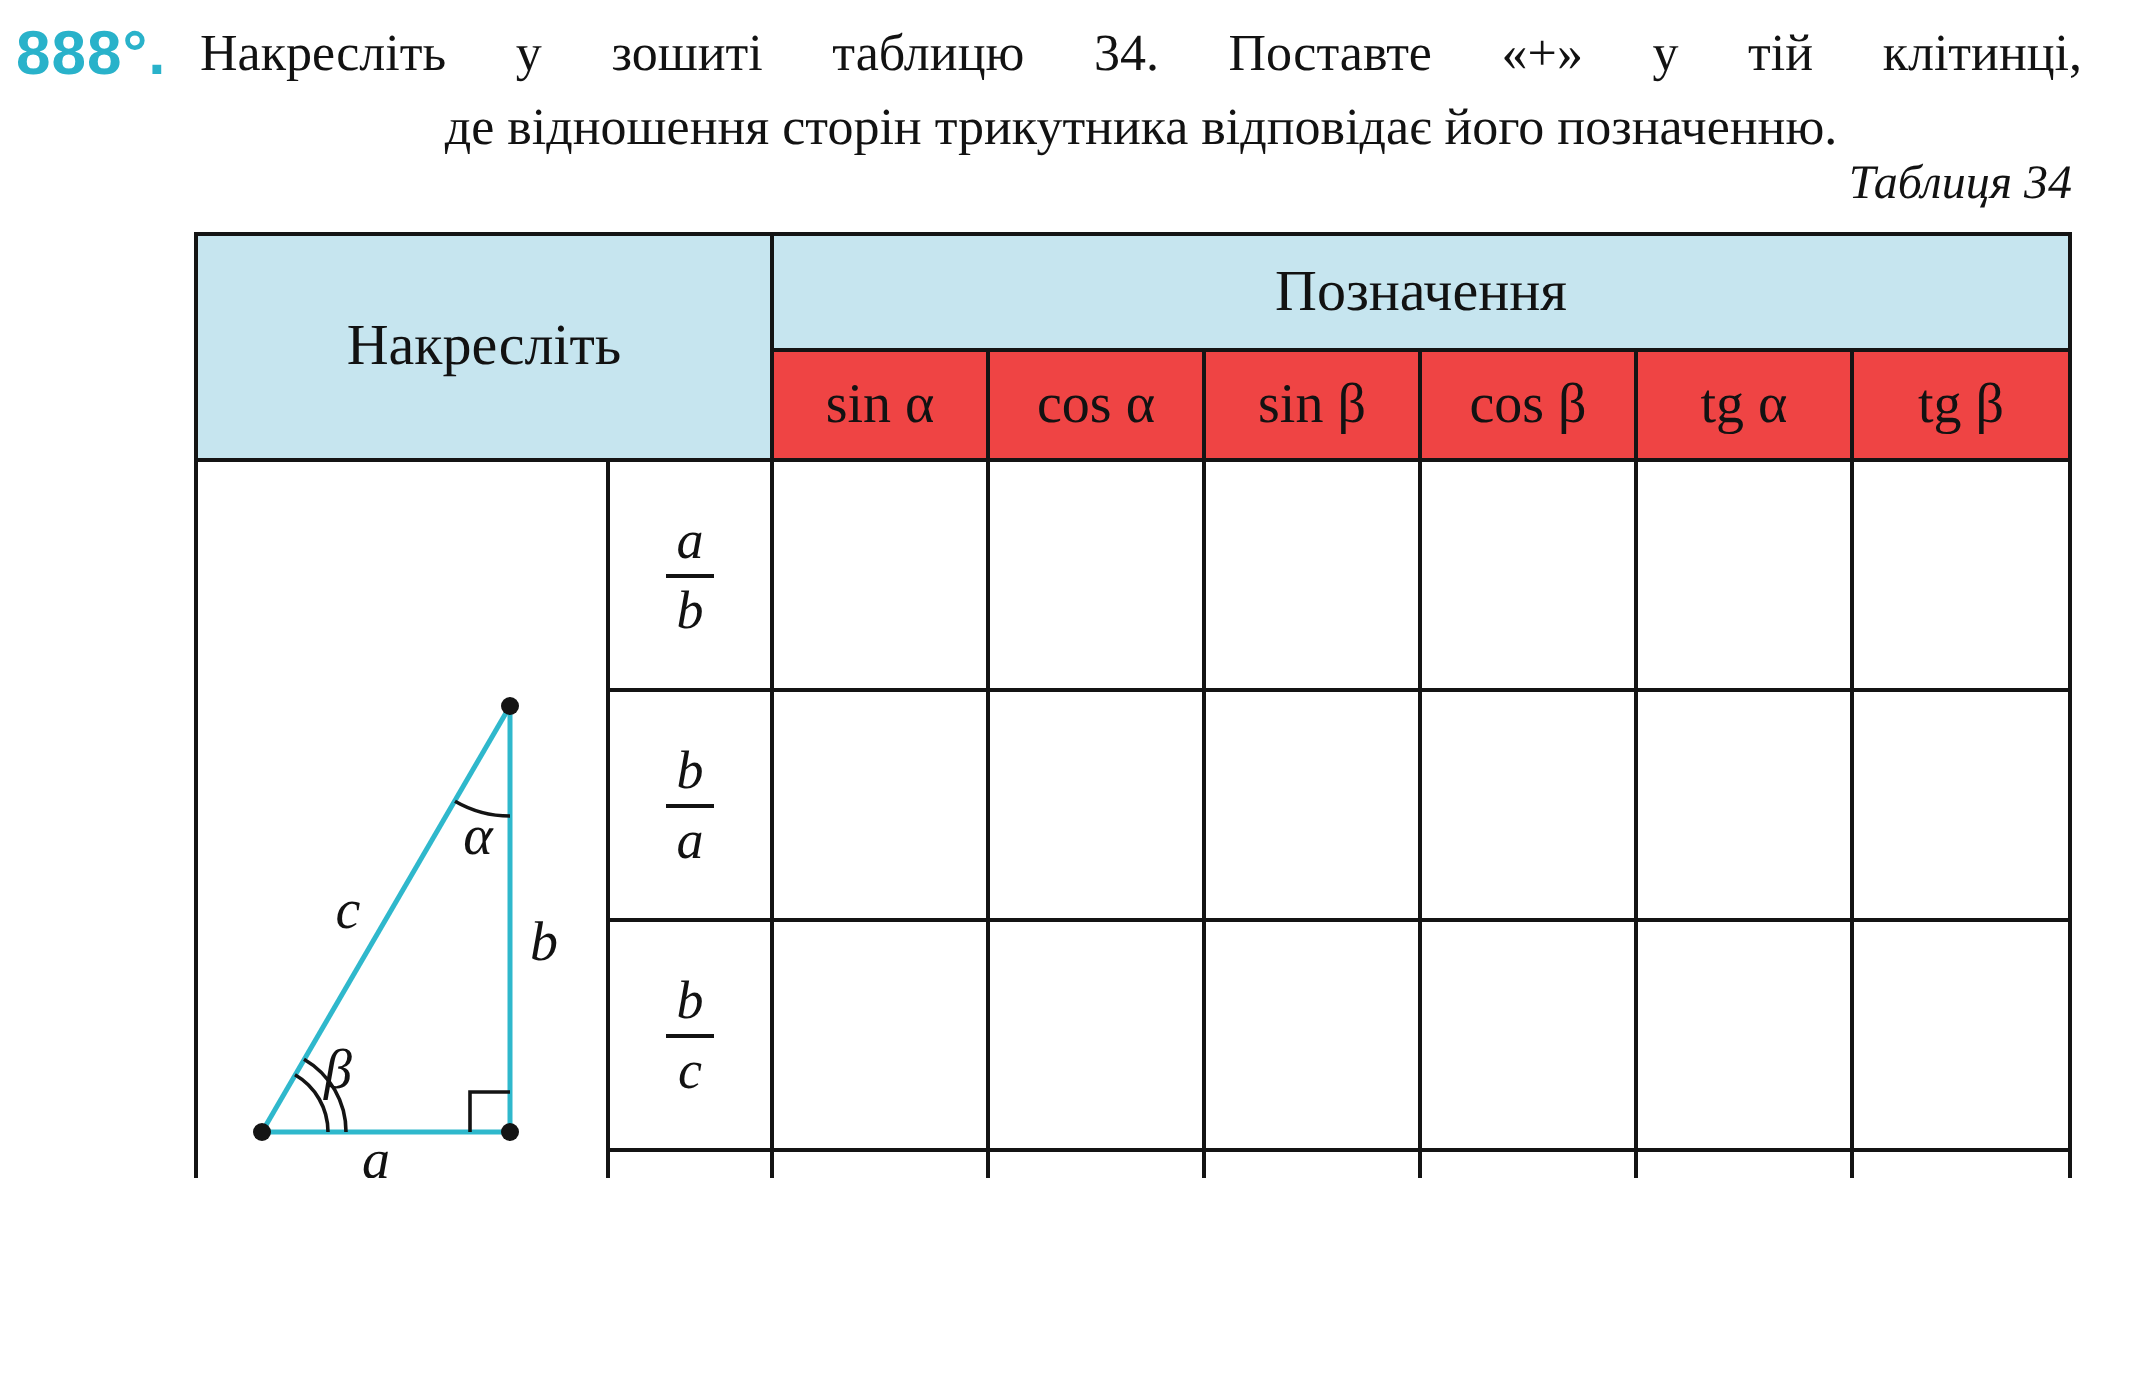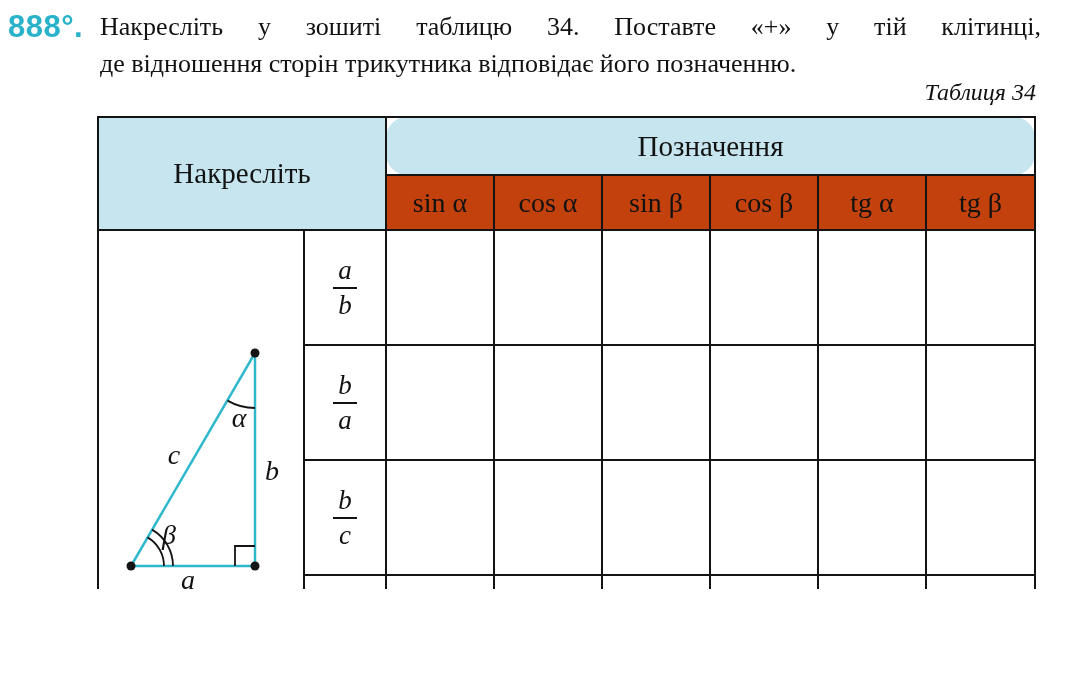--- a/index.html
+++ b/index.html
@@ -20,21 +20,21 @@
     font-weight:bold;
     font-size:31px;
     letter-spacing:0.5px;
     color:#29b2ca;
   }
   .problem-text {
     position:absolute; left:100px; top:8px; width:941px;
     font-size:26px; line-height:37px;
   }
   .problem-line-1 { text-align:justify; text-align-last:justify; }
-  .problem-line-2 { text-align:left; }
+  .problem-line-2 { text-align:center; }
   .table-caption {
     position:absolute; top:79px; right:41px;
     font-style:italic;
     font-size:24px;
   }
   
   table.ratios {
     position:absolute; left:97px; top:116px;
     border-collapse:collapse;
     table-layout:fixed;
@@ -43,23 +43,23 @@
     border:2px solid #141414;
     font-weight:normal;
     text-align:center;
     vertical-align:middle;
     padding:0;
   }
   th.hdr-relation, th.hdr-designation {
     background:#c6e5ef;
     font-size:29px;
   }
-  th.hdr-designation { height:58px;border-radius:21px; }
+  th.hdr-designation { height:58px; }
   th.col-hdr {
-    background:#c2410c;
+    background:#ef4444;
     font-size:28px;
     height:55px;
     margin-left:48px;
   }
   td.body-cell { height:115px; background:#ffffff; }
   td.figure-cell { vertical-align:top; background:#ffffff; }
   
   .fraction {
     display:flex; flex-direction:column;
     align-items:center; justify-content:center;

